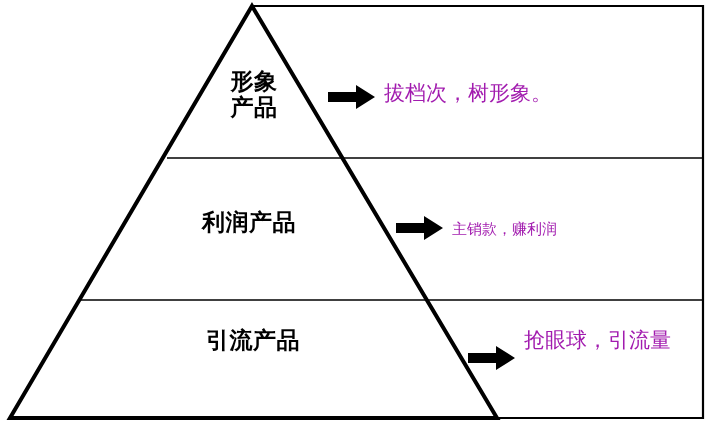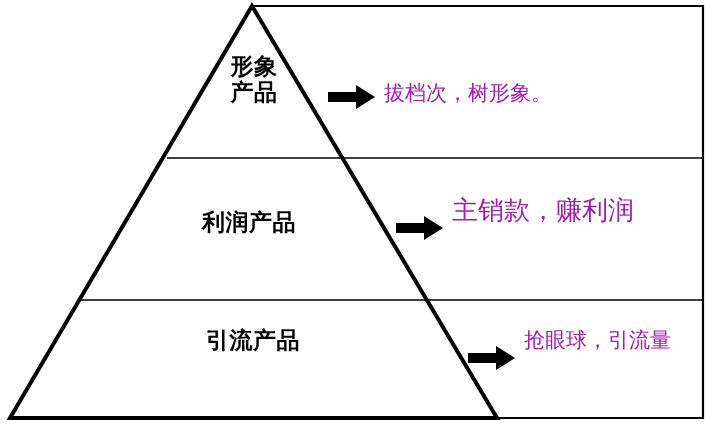--- a/index.html
+++ b/index.html
@@ -38,21 +38,21 @@
   }
   .tier-desc {
     position: absolute;
     font-weight: normal;
     color: #a21caf;
     white-space: pre;
     line-height: 1.1;
   }
   .label-top {
     left: 206px;
-    top: 54px;
+    top: 69px;
     width: 96px;
     font-size: 23px;
   }
   .label-mid {
     left: 174px;
     top: 210px;
     width: 150px;
     font-size: 23px;
   }
   .label-bot {
@@ -61,22 +61,22 @@
     width: 150px;
     font-size: 23px;
   }
   .desc-top {
     left: 384px;
     top: 82px;
     font-size: 21px;
   }
   .desc-mid {
     left: 452px;
-    top: 196px;
-    font-size: 26px;
+    top: 221px;
+    font-size: 15px;
     text-align: right;
   }
   .desc-bot {
     left: 524px;
     top: 329px;
     font-size: 21px;
   }
   .arrow-glyph {
     position: absolute;
   }

